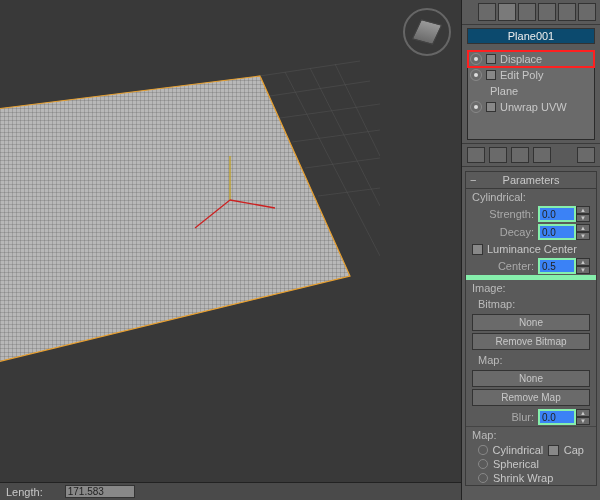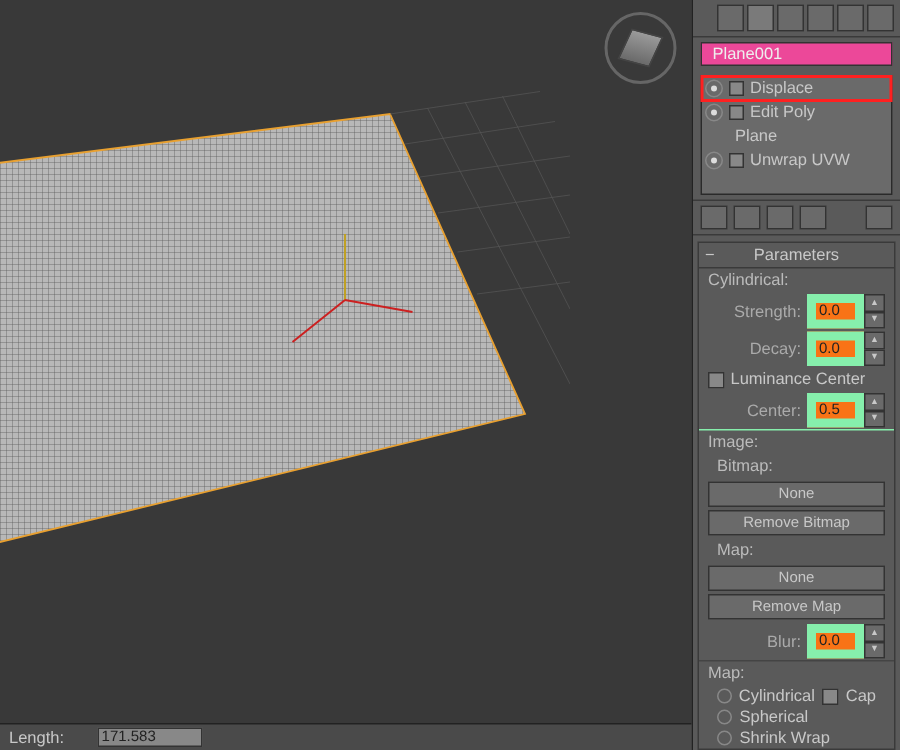--- a/index.html
+++ b/index.html
@@ -12,41 +12,41 @@
   .plane-mesh { position: absolute; left: -60px; top: 56px; width: 440px; height: 340px; }
   .plane-mesh polygon.plane { fill: url(#meshpat); stroke: #e8a030; stroke-width: 1.2; }
   .axis-gizmo { position: absolute; left: 180px; top: 150px; }
   .viewcube { position: absolute; right: 10px; top: 8px; width: 48px; height: 48px; border: 2px solid #666; border-radius: 50%; display: flex; align-items: center; justify-content: center; }
   .viewcube-inner { width: 22px; height: 22px; background: linear-gradient(#9a9a9a,#6a6a6a); border: 1px solid #444; transform: rotate(15deg) skewX(-10deg); }
   
   
   .top-icons { display:flex; gap:2px; padding:3px 4px; border-bottom:1px solid #3a3a3a; justify-content:flex-end; }
   .ticon { width:18px; height:18px; background:#6a6a6a; border:1px solid #333; display:flex; align-items:center; justify-content:center; }
   .name-row { padding:3px 5px; }
-  .name-field { width:100%; background:#ec4899; border:1px solid #333; color:#eee; font-size:11px; padding:1px 7px; }
+  .name-field { width:100%; background:#0c4a6e; border:1px solid #333; color:#eee; font-size:11px; padding:1px 20px;text-align:center; }
   .mod-label { padding:3px 5px; display:flex; }
   .mod-label span { flex:1; background:#6a6a6a; border:1px solid #333; padding:1px 4px; }
   .mod-drop { width:14px; background:#222; border:1px solid #000; display:flex; align-items:center; justify-content:center; }
   .mod-drop::after { content:''; border:4px solid transparent; border-top-color:#ccc; margin-top:3px; }
   .stack { margin:3px 5px; background:#6a6a6a; border:1px solid #2a2a2a; height:90px; }
   .stack-row { display:flex; align-items:center; height:16px; padding-left:2px; gap:4px; font-size:11px; }
   .stack-row.hl { outline:2px solid #ff2020; outline-offset:-1px; }
   .eye { width:12px; height:12px; border:1px solid #888; border-radius:50%; position:relative; }
   .eye::after { content:''; position:absolute; width:4px; height:4px; background:#ddd; border-radius:50%; top:3px; left:3px; }
   .box { width:10px; height:10px; background:#888; border:1px solid #333; }
   .stack-toolbar { display:flex; gap:4px; padding:3px 5px; border-top:1px solid #3a3a3a; border-bottom:1px solid #3a3a3a; }
   .stb { width:18px; height:16px; background:#6a6a6a; border:1px solid #333; }
   .rollout { margin:4px 3px 0 3px; border:1px solid #3a3a3a; background:#5a5a5a; }
   .roll-head { text-align:center; padding:2px; border-bottom:1px solid #3a3a3a; position:relative; }
   .roll-head .minus { position:absolute; left:4px; }
   .section-label { padding:2px 6px; color:#bbb; }
   .param-row { display:flex; align-items:center; padding:1px 6px; gap:4px; }
   .param-row label { flex:1; text-align:right; color:#aaa; }
   .spinner { display:flex; width:52px; }
-  .spinner input { width:38px; background:#f97316; border:6px solid #86efac; color:#222; font-size:10px; padding:0 2px; }
+  .spinner input { width:38px; background:#3b82f6; border:2px solid #86efac; color:#222; font-size:10px; padding:0 2px; }
   .spinner-btns { width:14px; display:flex; flex-direction:column; }
   .spinner-btns div { flex:1; background:#6a6a6a; border:1px solid #333; font-size:6px; display:flex; align-items:center; justify-content:center; }
   .chk-row { padding:2px 6px; display:flex; align-items:center; gap:4px; }
   .chk { width:11px; height:11px; background:#888; border:1px solid #333; }
   .wide-btn { margin:2px 6px; background:#6a6a6a; border:1px solid #333; text-align:center; padding:2px; font-size:10px; }
   .radio-row { padding:1px 12px; display:flex; align-items:center; gap:5px; }
   .radio { width:10px; height:10px; border:1px solid #888; border-radius:50%; position:relative; }
   .radio.on::after { content:''; position:absolute; width:4px; height:4px; background:#ccc; border-radius:50%; top:2px; left:2px; }
   .status { position:absolute; bottom:0; left:0; right:139px; height:18px; background:#4a4a4a; border-top:1px solid #222; display:flex; align-items:center; padding:0 6px; gap:22px; font-size:11px; }
   .status input { width:70px; background:#888; border:1px solid #333; color:#222; font-size:10px; padding:0 2px; }
@@ -161,21 +161,21 @@
       <div class="param-row">
         <label>Center:</label>
         <div class="spinner">
           <input value="0.5" style="">
           <div class="spinner-btns">
               <div>▲</div>
               <div>▼</div>
             </div>
         </div>
       </div>
-      <div class="section-label" style="border-top:1px solid #86efac;">Image:</div>
+      <div class="section-label" style="border-top:5px solid #86efac;">Image:</div>
       <div class="section-label" style="padding-left:12px">Bitmap:</div>
       <div class="wide-btn">None</div>
       <div class="wide-btn">Remove Bitmap</div>
       <div class="section-label" style="padding-left:12px">Map:</div>
       <div class="wide-btn">None</div>
       <div class="wide-btn">Remove Map</div>
       <div class="param-row">
         <label>Blur:</label>
         <div class="spinner">
           <input value="0.0" style="">

